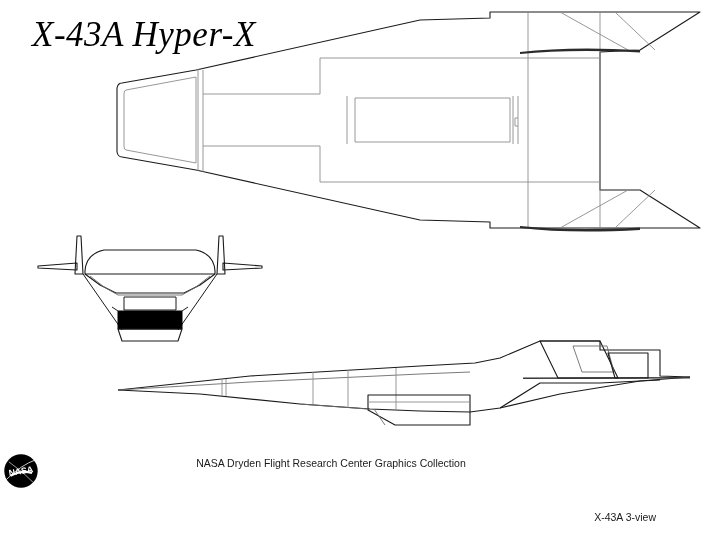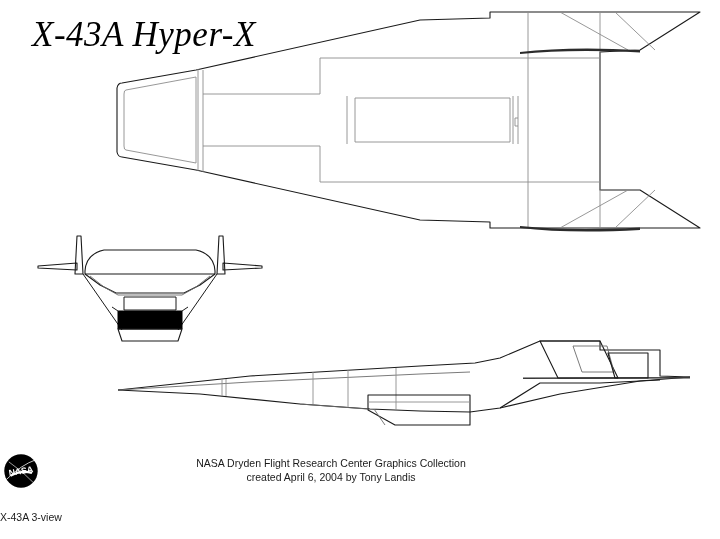--- a/index.html
+++ b/index.html
@@ -62,21 +62,21 @@
     line-height: 13.5px;
     color: #1a1a1a;
   }
   #credits .line { display: block; white-space: nowrap; }
 
   #caption {
     position: absolute;
     left: 0;
     top: 511px;
     width: 656px;
-    text-align: left;
+    text-align: right;
     font-family: "Liberation Sans", sans-serif;
     font-size: 10.5px;
     color: #1a1a1a;
     white-space: nowrap;
   }
 </style>
 </head>
 <body>
 
 <div id="page">
@@ -238,18 +238,17 @@
   <svg id="nasa-logo" viewBox="0 0 100 100" xmlns="http://www.w3.org/2000/svg">
     <circle cx="50" cy="50" r="44" fill="#000000"></circle>
     <path d="M 12,72 Q 50,34 90,20" fill="none" stroke="#ffffff" stroke-width="2"></path>
     <path d="M 18,26 Q 56,52 84,82" fill="none" stroke="#ffffff" stroke-width="1.6"></path>
     <path d="M 22,60 Q 50,44 80,52 L 78,58 Q 50,50 24,65 Z" fill="#ffffff"></path>
     <text x="50" y="58" fill="#ffffff" font-size="23" font-family="'Liberation Sans', sans-serif" font-weight="bold" text-anchor="middle" transform="rotate(-9 50 52)" aria-label="NASA">NASA</text>
   </svg>
 
   <div id="credits">
     <span class="line">NASA Dryden Flight Research Center Graphics Collection</span>
-    <span class="line">created April 6, 2004   by Tony Landis</span>
   </div>
 
   <div id="caption">X-43A 3-view</div>
 
 </div>
 
 </body></html>

